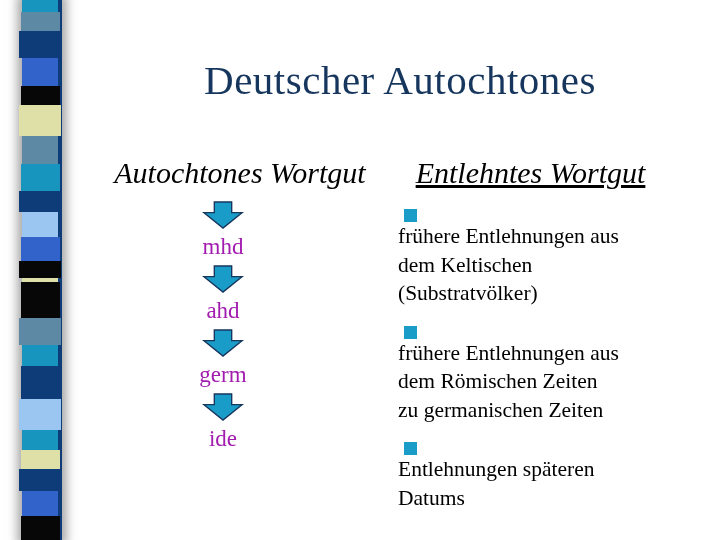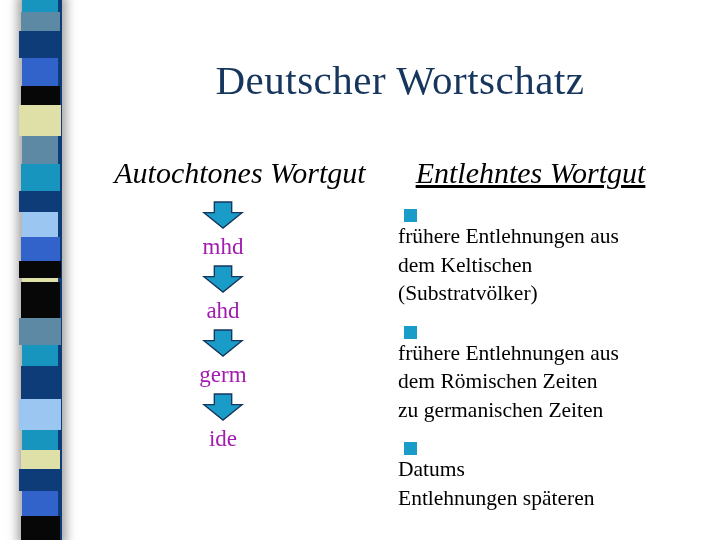--- a/index.html
+++ b/index.html
@@ -78,21 +78,21 @@
       <div class="strip-block" style="background: rgb(24, 149, 190); height: 21px; width: 36px; transform: translateX(-2px);"></div>
       <div class="strip-block" style="background: rgb(13, 60, 120); height: 33px; width: 39px; transform: translateX(-2px);"></div>
       <div class="strip-block" style="background: rgb(156, 198, 242); height: 31px; width: 42px; transform: translateX(-2px);"></div>
       <div class="strip-block" style="background: rgb(24, 149, 190); height: 20px; width: 36px; transform: translateX(-2px);"></div>
       <div class="strip-block" style="background: rgb(223, 224, 168); height: 19px; width: 39px; transform: translateX(-2px);"></div>
       <div class="strip-block" style="background: rgb(13, 60, 120); height: 22px; width: 42px; transform: translateX(-2px);"></div>
       <div class="strip-block" style="background: rgb(50, 99, 203); height: 25px; width: 36px; transform: translateX(-2px);"></div>
       <div class="strip-block" style="background: rgb(7, 7, 7); height: 24px; width: 39px; transform: translateX(-2px);"></div>
     </div>
 
-  <h1 class="title">Deutscher Wortschatz</h1>
+  <h1 class="title">Deutscher Autochtones</h1>
 
   <div class="left-col">
     <div class="heading">Autochtones Wortgut</div>
     <div class="chain">
       <span class="arrow">
         <svg width="42" height="28" viewBox="0 0 42 29">
             <path d="M12 1 H30 V12 H41 L21 28 L1 12 H12 Z"></path>
           </svg>
       </span>
       <div class="stage">mhd</div>
@@ -132,20 +132,20 @@
         <span class="bullet-square"></span>
         <span class="bullet-text">
           <span>frühere Entlehnungen aus</span>
           <span>dem Römischen Zeiten</span>
           <span>zu germanischen Zeiten</span>
         </span>
       </li>
       <li class="bullet-item">
         <span class="bullet-square"></span>
         <span class="bullet-text">
+          <span>Entlehnungen späteren</span>
           <span>Datums</span>
-          <span>Entlehnungen späteren</span>
         </span>
       </li>
     </ul>
   </div>
 
 </div>
 
 </body></html>

